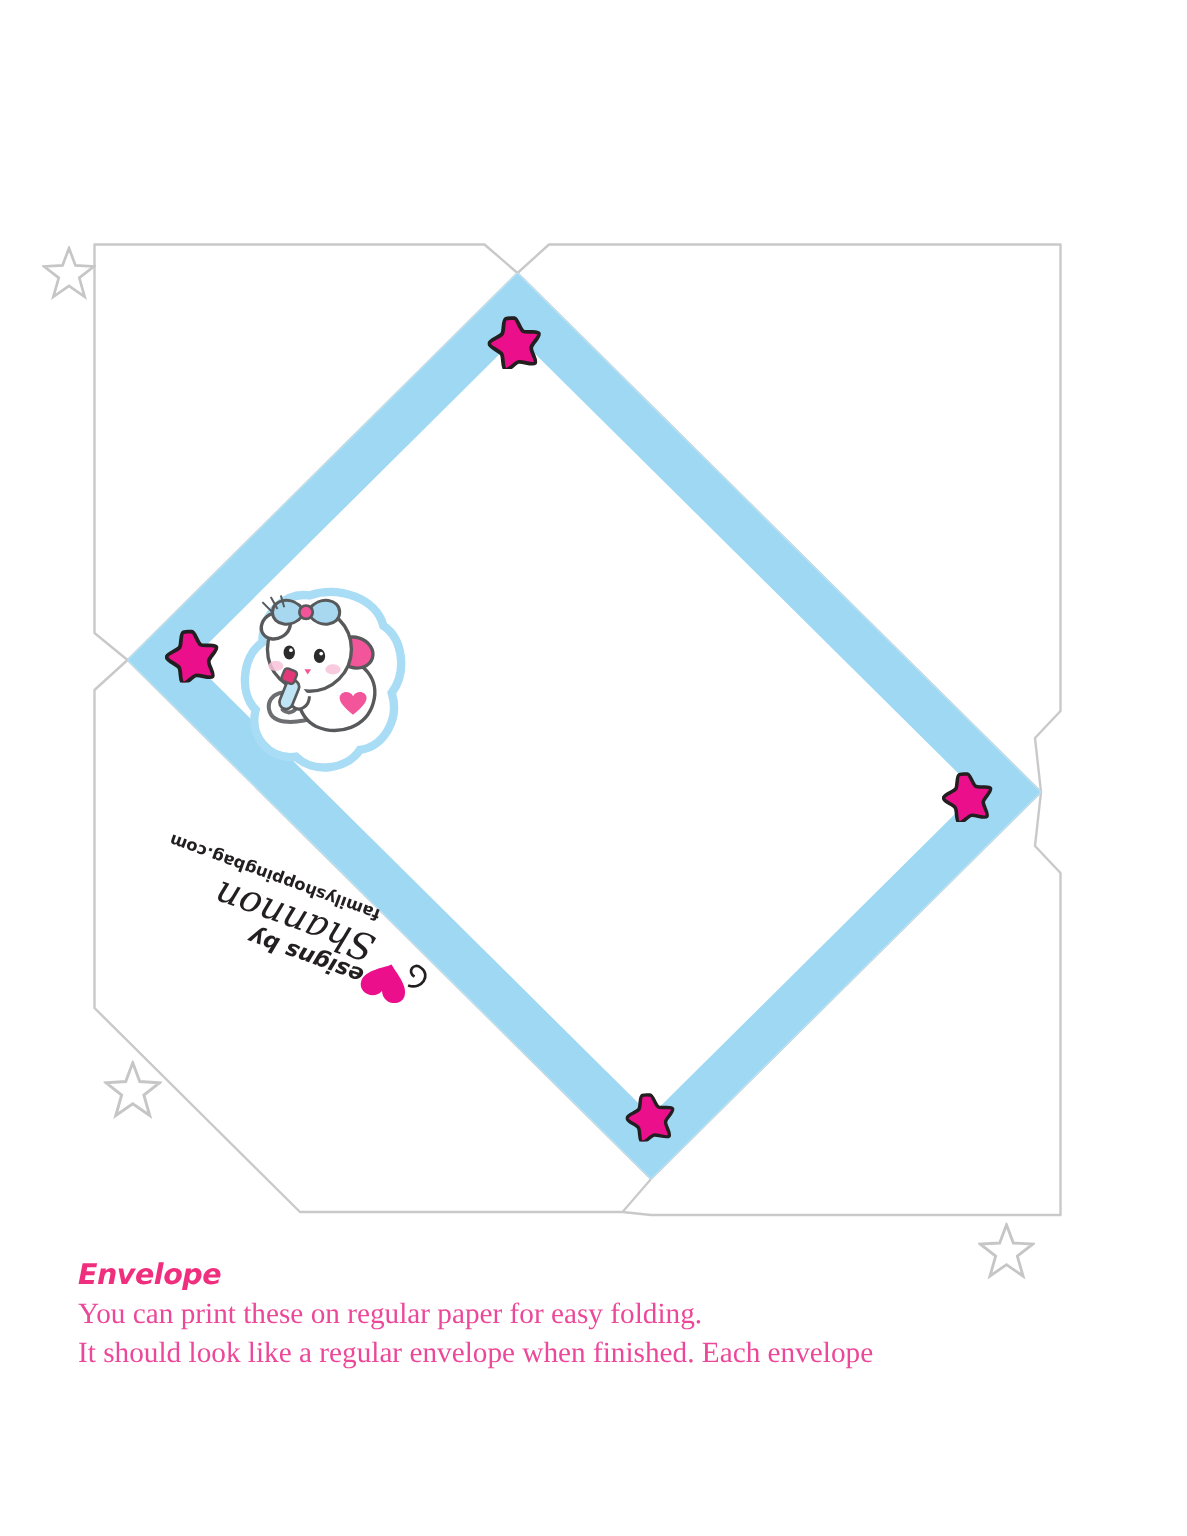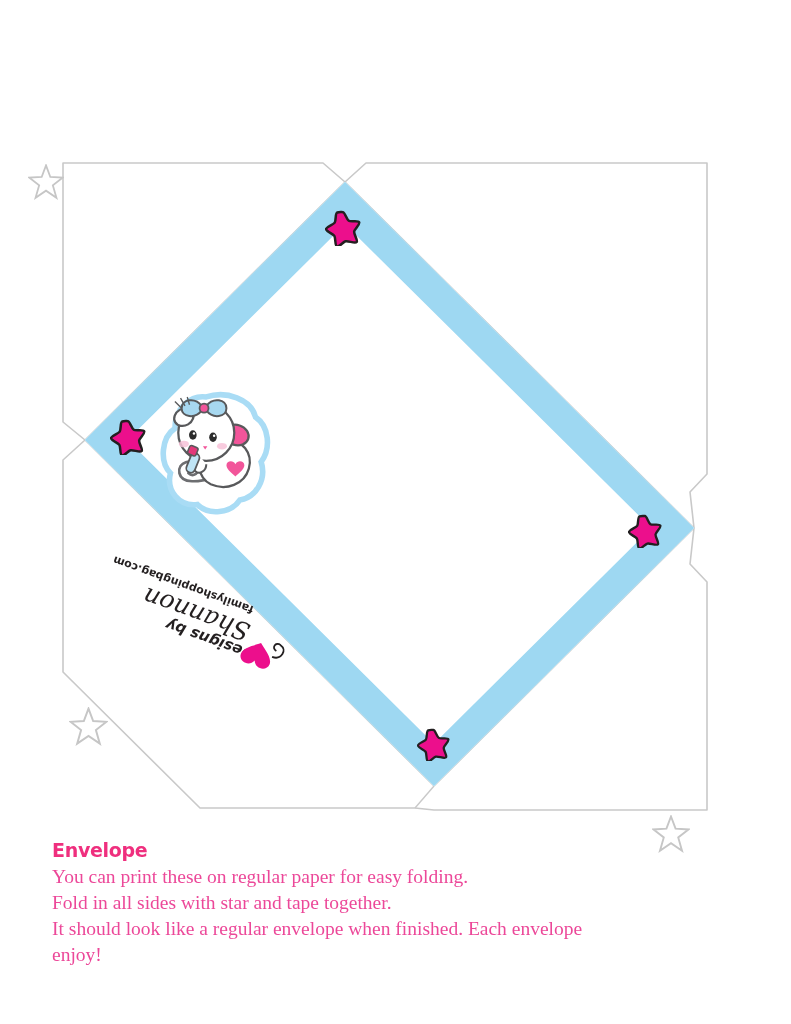--- a/index.html
+++ b/index.html
@@ -34,20 +34,21 @@
   
   .instructions {
     position: absolute;
     left: 52px;
     top: 840px;
     width: 700px;
   }
   .instr-title {
     font-family: "DejaVu Sans", sans-serif;
     font-weight: bold;
+    font-style: italic;
     font-size: 19px;
     color: #ef2f7e;
     letter-spacing: -0.3px;
     margin: 0 0 3px 0;
     line-height: 1.1;
   }
   .instr-line {
     font-family: "Liberation Serif", serif;
     font-size: 19.5px;
     color: #ec4899;
@@ -200,18 +201,16 @@
       <text x="16" y="21" font-family="DejaVu Sans, sans-serif" font-size="11" font-weight="bold" fill="#231f20">familyshoppingbag.com</text>
       <path d="M6 -4 C10 -14 24 -11 24 -2 C24 7 10 14 6 18
                C2 14 -12 7 -12 -2 C-12 -11 2 -14 6 -4 Z" transform="translate(-8,-26) scale(0.85)" fill="#ec0f8c"></path>
       <path d="M-18 -20 C-28 -20 -30 -8 -22 -6 C-16 -4 -14 -12 -20 -13" fill="none" stroke="#231f20" stroke-width="1.8"></path>
     </g>
   </svg>
 
   <div class="instructions">
     <div class="instr-title">Envelope</div>
     <div class="instr-line">You can print these on regular paper for easy folding.</div>
-    <div class="instr-line">Fold in all sides with star and tape together.</div>
     <div class="instr-line">It should look like a regular envelope when finished. Each envelope</div>
-    <div class="instr-line">enjoy!</div>
   </div>
 
 </div>
 
 </body></html>

